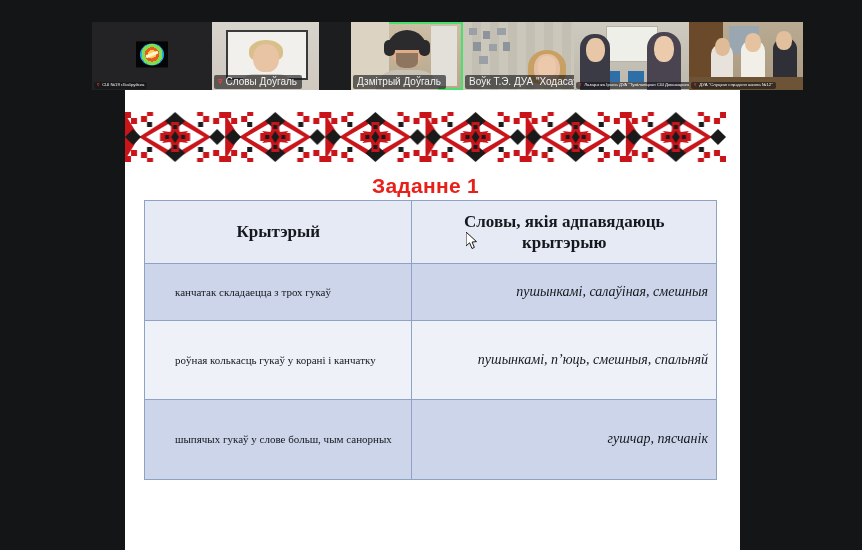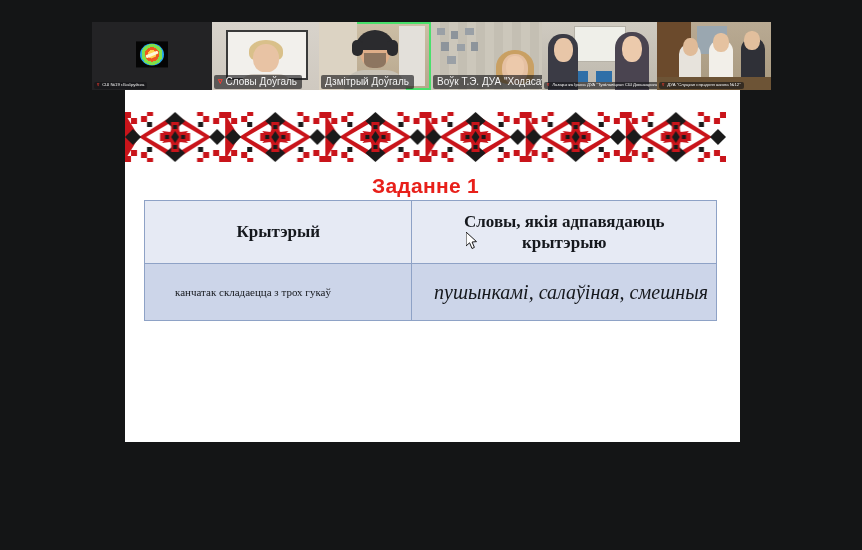--- a/index.html
+++ b/index.html
@@ -52,21 +52,21 @@
   }
 
   
   .t2{width:107px;background:linear-gradient(#d8d3cb,#cfc9c0);}
   .t2 .board{position:absolute;left:14px;top:8px;width:78px;height:46px;background:#f2f0ec;border:2px solid #3a3a3a;}
   .t2 .head{position:absolute;left:50%;top:22px;transform:translateX(-50%);width:26px;height:28px;border-radius:48% 48% 44% 44%;background:#e8c3a4;}
   .t2 .hair{position:absolute;left:50%;top:18px;transform:translateX(-50%);width:34px;height:22px;border-radius:50% 50% 38% 38%;background:#d9c08a;}
   .t2 .body{position:absolute;left:50%;bottom:0;transform:translateX(-50%);width:56px;height:16px;border-radius:22px 22px 0 0;background:#cfc7bd;}
 
   
-  .t3{width:112px;background:linear-gradient(#cdbfa6,#b7a68c);}
+  .t3{width:112px;background:linear-gradient(#cdbfa6,#b7a68c);margin-left:32px;}
   .t3 .wall{position:absolute;left:0;top:0;width:38px;height:68px;background:#dcd3c3;}
   .t3 .door{position:absolute;right:6px;top:4px;width:26px;height:60px;background:#e3e0da;}
   .t3 .head{position:absolute;left:50%;top:12px;transform:translateX(-50%);width:30px;height:34px;border-radius:46%;background:#dfae89;}
   .t3 .hp{position:absolute;left:50%;top:8px;transform:translateX(-50%);width:40px;height:20px;border-radius:20px 20px 0 0;background:#2b2b2e;}
   .t3 .cupL{position:absolute;left:50%;top:18px;margin-left:-23px;width:11px;height:16px;border-radius:5px;background:#2b2b2e;}
   .t3 .cupR{position:absolute;left:50%;top:18px;margin-left:12px;width:11px;height:16px;border-radius:5px;background:#2b2b2e;}
   .t3 .beard{position:absolute;left:50%;top:31px;transform:translateX(-50%);width:22px;height:15px;border-radius:0 0 40% 40%;background:#8d7560;}
   .t3 .body{position:absolute;left:50%;bottom:0;transform:translateX(-50%);width:62px;height:20px;border-radius:26px 26px 0 0;background:#c8c2b6;}
 
   
@@ -103,21 +103,21 @@
   .t6 .desk{position:absolute;left:0;bottom:0;width:100%;height:13px;background:#6d5436;}
   .t6 .s1{position:absolute;left:22px;bottom:12px;width:22px;height:34px;border-radius:10px 10px 0 0;background:#e7e3dc;}
   .t6 .s1h{position:absolute;left:26px;bottom:34px;width:15px;height:18px;border-radius:46%;background:#e0bb98;}
   .t6 .s2{position:absolute;left:52px;bottom:12px;width:24px;height:38px;border-radius:11px 11px 0 0;background:#f2efe9;}
   .t6 .s2h{position:absolute;left:56px;bottom:38px;width:16px;height:19px;border-radius:46%;background:#e5c2a0;}
   .t6 .s3{position:absolute;right:6px;bottom:12px;width:24px;height:40px;border-radius:11px 11px 0 0;background:#2f3037;}
   .t6 .s3h{position:absolute;right:11px;bottom:40px;width:16px;height:19px;border-radius:46%;background:#e2bf9d;}
 
   
   .page{
-    position:absolute;left:125px;top:90px;width:615px;height:352px;
+    position:absolute;left:125px;top:90px;width:615px;height:460px;
     background:#ffffff;
   }
   .ornament{
     position:absolute;left:0;top:22px;width:601px;height:50px;
   }
   .slide-title{
     position:absolute;left:0;top:84px;width:601px;text-align:center;
     color:#e8201a;font-weight:bold;font-size:21px;
     font-family:"Liberation Sans", sans-serif;
     letter-spacing:.3px;
@@ -145,21 +145,21 @@
   .row-dark td{background:#ccd5e9;}
   .row-light td{background:#eef1f8;}
   td.crit-cell{
     font-family:"Liberation Serif", serif;
     font-size:11px;color:#15181d;
     text-align:justify;text-align-last:left;
     text-indent:22px;line-height:1.3;
   }
   td.words-cell{
     font-family:"Liberation Serif", serif;
-    font-style:italic;font-size:20px;color:#15181d;
+    font-style:italic;font-size:14px;color:#15181d;
     text-align:right;line-height:1.45;
   }
   .r1 td{height:48px;}
   .r2 td{height:70px;}
   .r3 td{height:71px;}
   .r4 td{height:58px;}
 
   
   .cursor{position:absolute;left:466px;top:232px;width:13px;height:19px;pointer-events:none;}
 </style>
@@ -327,20 +327,28 @@
         <tr>
           <th>Крытэрый</th>
           <th>Словы, якія адпавядаюць крытэрыю</th>
         </tr>
       </thead>
       <tbody>
         <tr class="row-dark r1">
           <td class="crit-cell">канчатак складаецца з трох гукаў</td>
           <td class="words-cell">пушынкамі, салаўіная, смешныя</td>
         </tr>
+        <tr class="row-light r2">
+          <td class="crit-cell">роўная колькасць гукаў у корані і канчатку</td>
+          <td class="words-cell">пушынкамі, п’юць, смешныя, спальняй</td>
+        </tr>
+        <tr class="row-dark r3">
+          <td class="crit-cell">шыпячых гукаў у слове больш, чым санорных</td>
+          <td class="words-cell">гушчар, пясчанік</td>
+        </tr>
       </tbody>
     </table>
   </div>
 
   <svg class="cursor" viewBox="0 0 13 19">
     <polygon points="0,0 0,14 3.6,10.8 6,16.5 8.4,15.4 6.1,10 10.5,9.6" fill="#ffffff" stroke="#1b1b1b" stroke-width="1"></polygon>
   </svg>
 
 </div>
 

